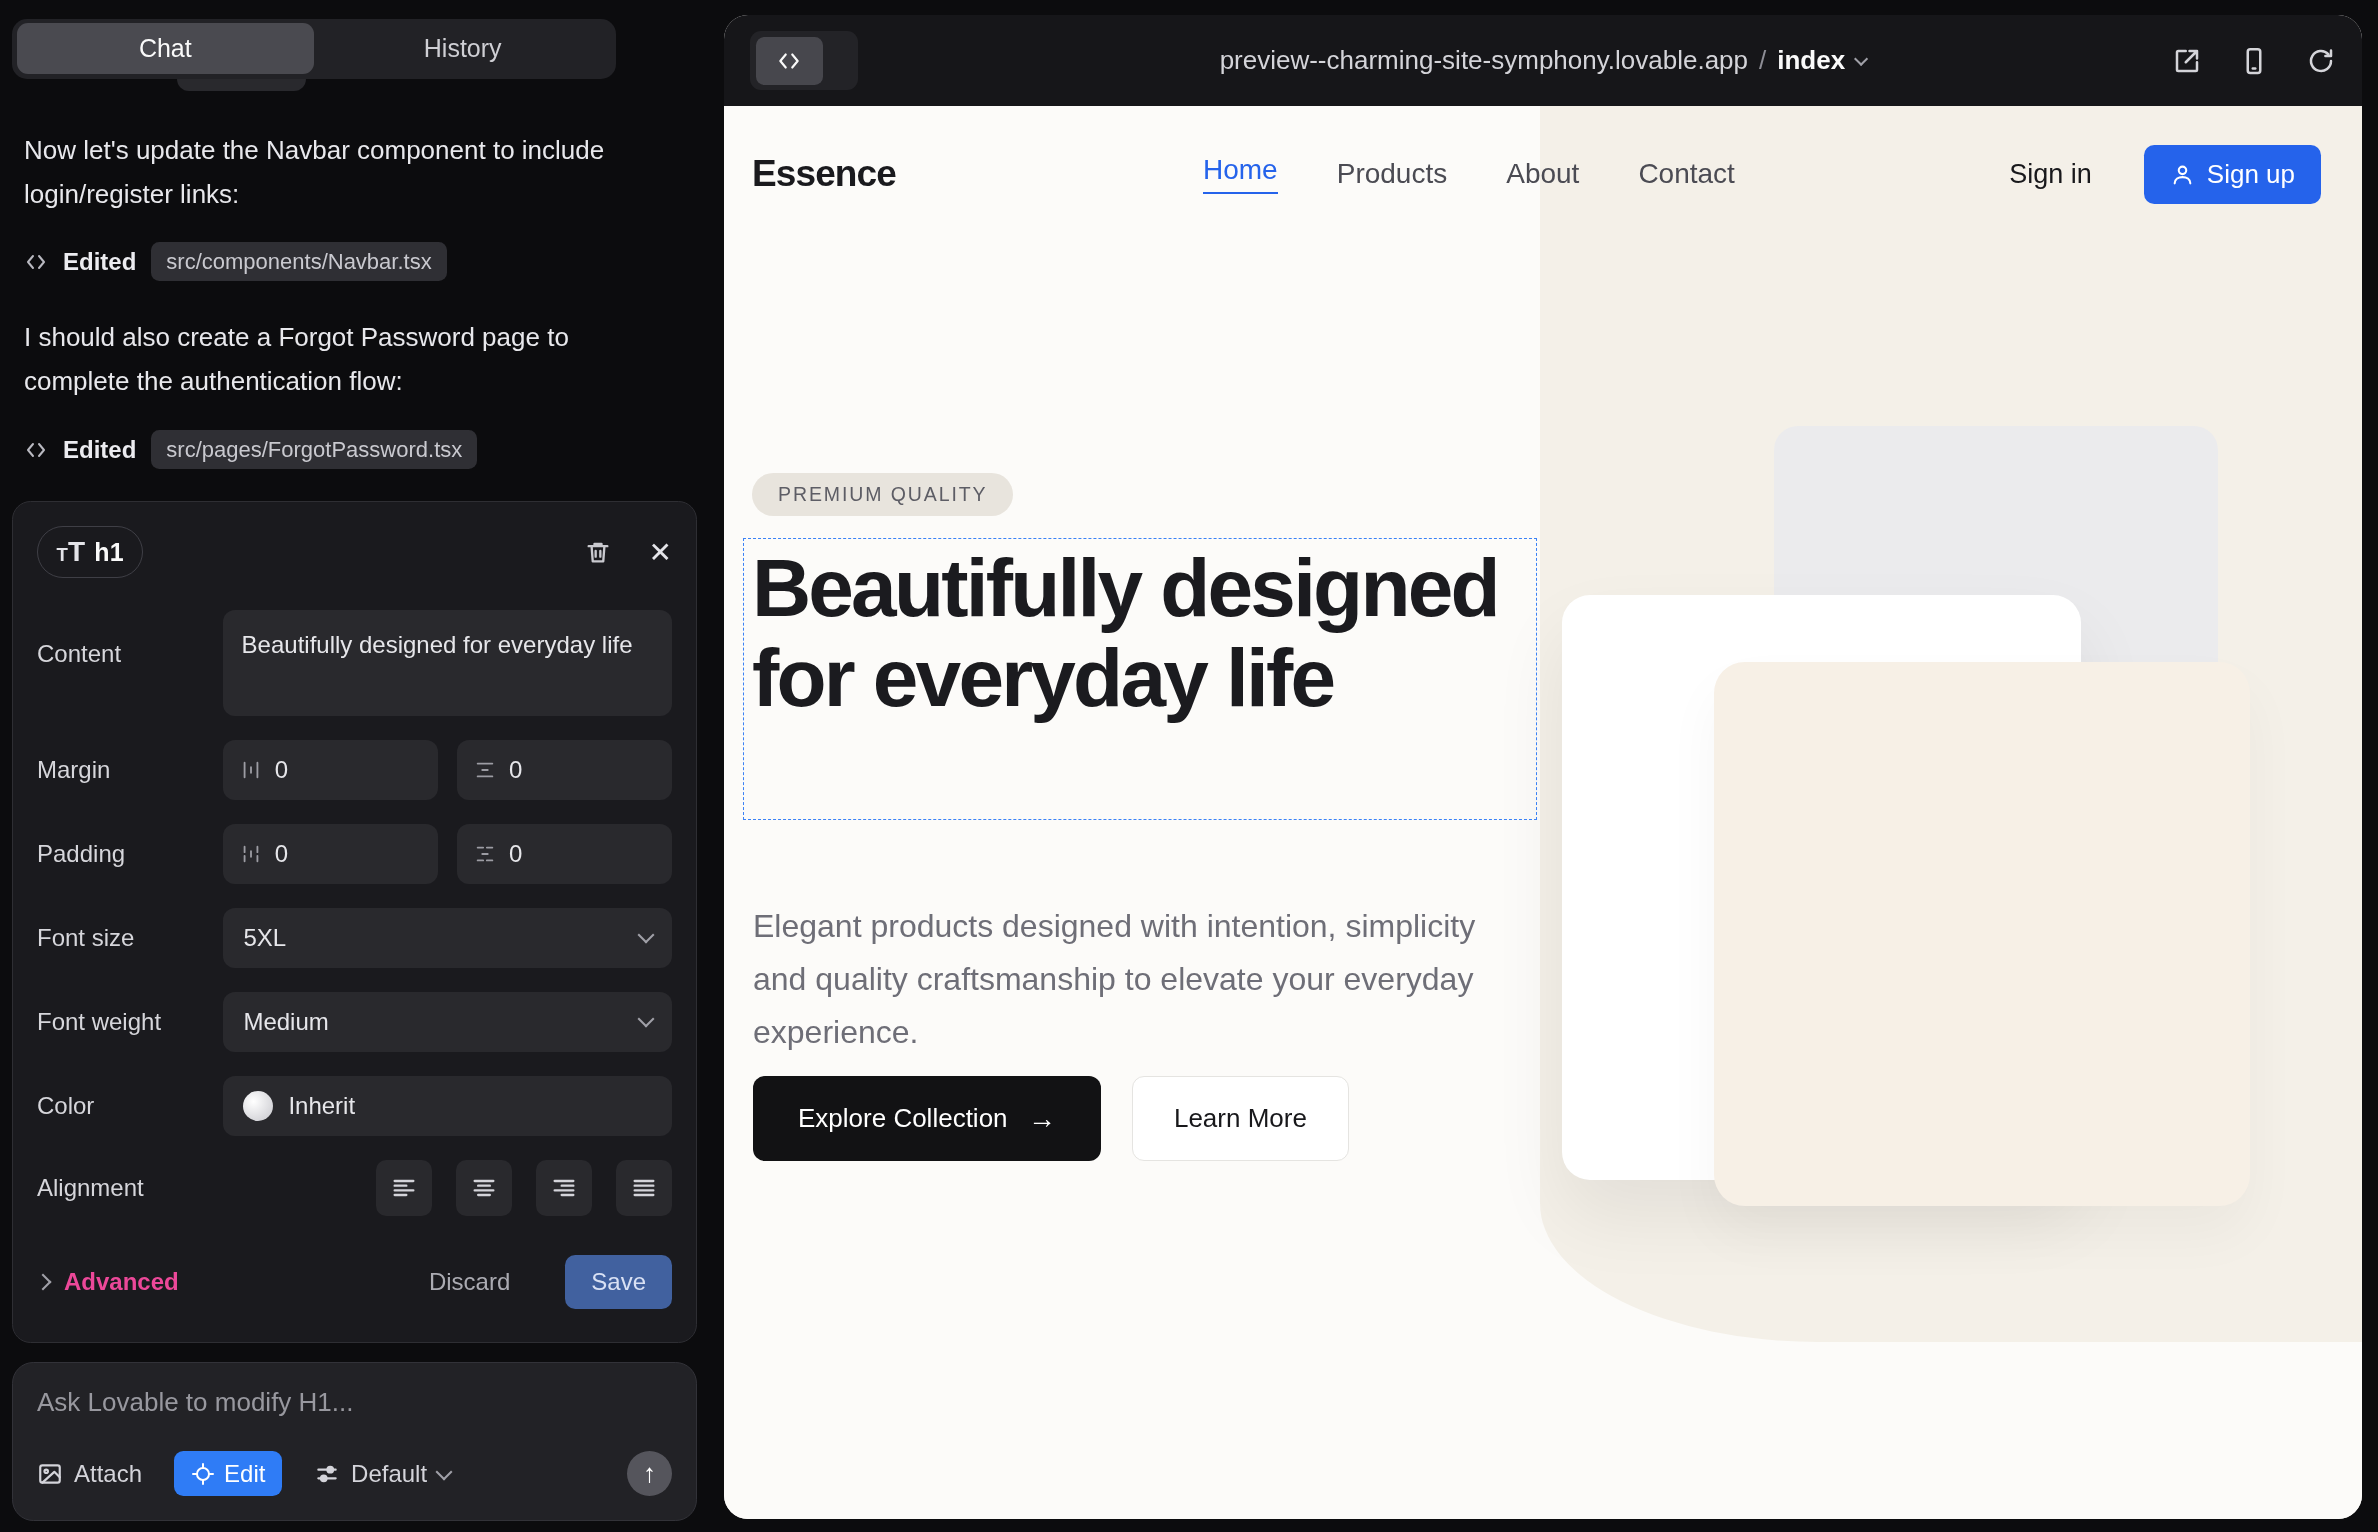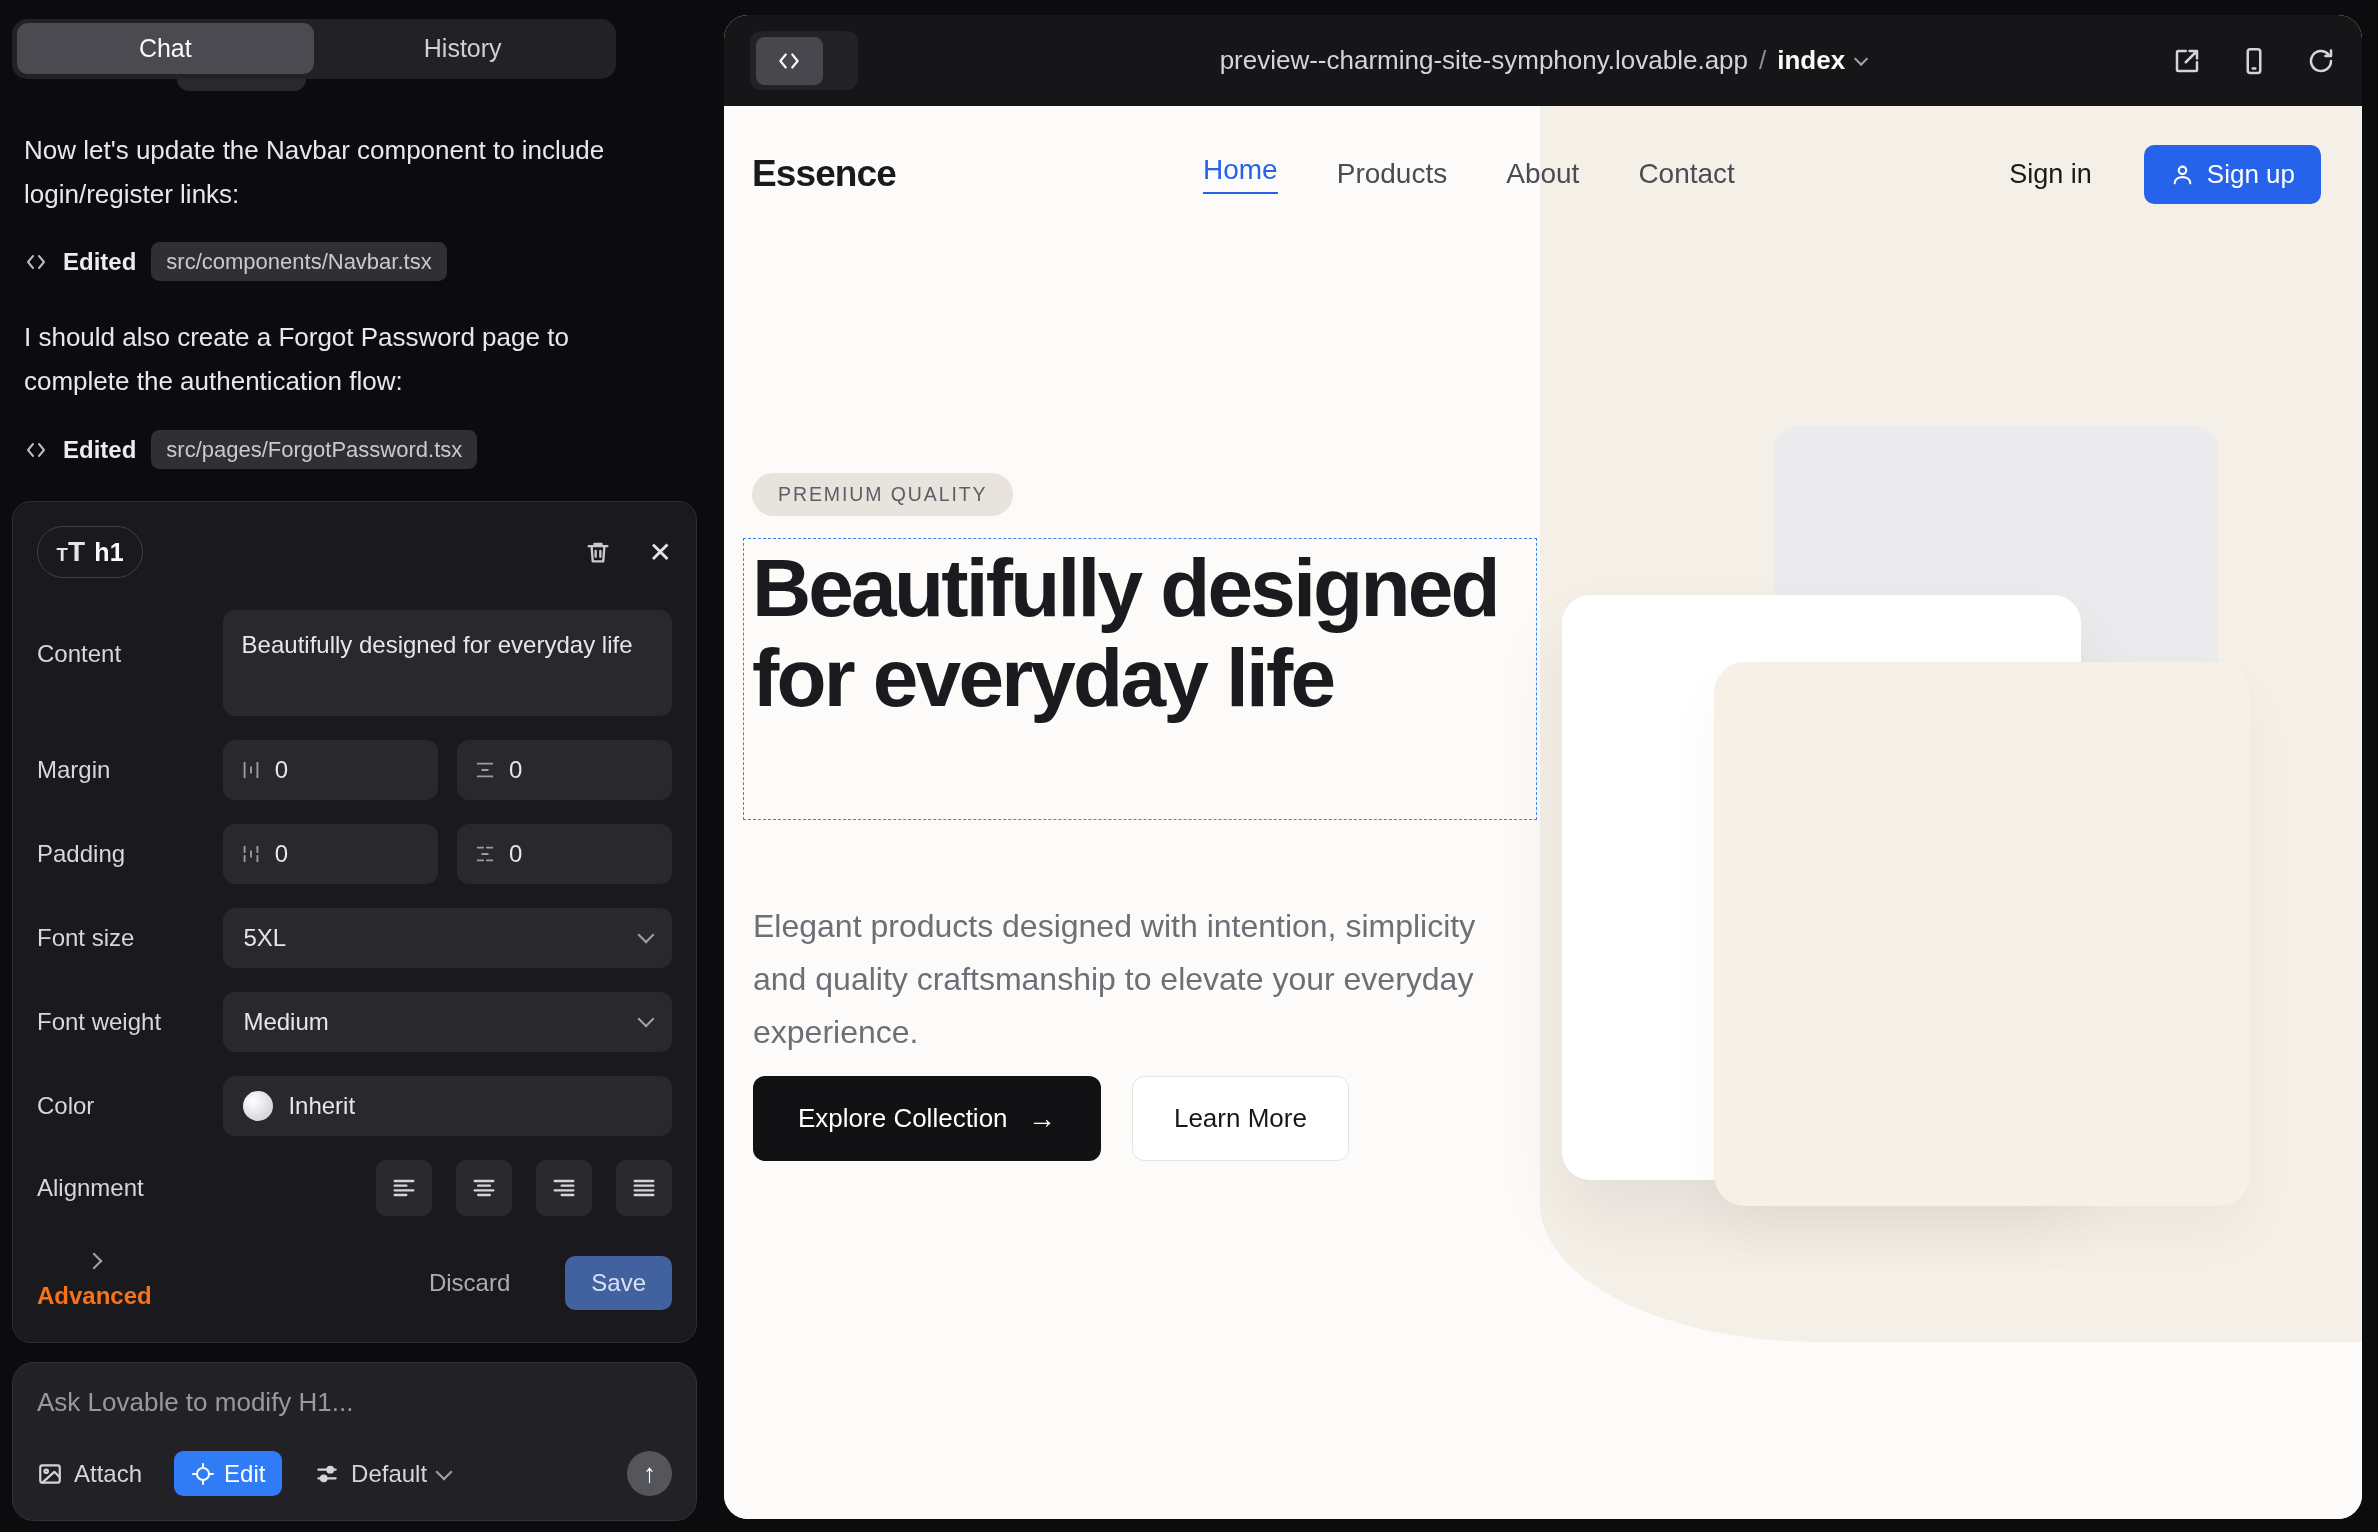--- a/index.html
+++ b/index.html
@@ -69,21 +69,21 @@
     transform:rotate(45deg); margin-top:-5.6px; }
   .chev.right { transform:rotate(-45deg); margin-top:0; }
   .swatch { width:30px; height:30px; border-radius:50%;
     background:radial-gradient(circle at 35% 35%, #ffffff, #c6c6cc); margin-right:15px; flex:none; }
   .align-group { margin-left:auto; display:flex; gap:24px; }
   .align-btn { width:56px; height:56px; background:#29292d; border-radius:10.2px; color:#d4d4da;
     display:flex; align-items:center; justify-content:center; cursor:pointer; }
 
   .editor-foot { display:flex; align-items:center; margin-top:39px; }
   .advanced { display:flex; align-items:center; gap:15px; font-size:24px; font-weight:600;
-    color:#f97316; cursor:pointer;flex-direction:column; }
+    color:#ec4899; cursor:pointer; }
   .foot-actions { margin-left:auto; display:flex; align-items:center; gap:42px; }
   .discard-btn { font-size:24px; color:#ababb2; cursor:pointer; padding:9.3px 13px; }
   .save-btn { background:#41619f; color:#d9e1f4; font-size:24px; border:none; cursor:pointer;
     height:54px; padding:0 26px; border-radius:10.2px; font-family:"Liberation Sans", sans-serif; }
 
   
   .composer { position:absolute; left:12px; top:1362px; width:685px; height:159px;
     background:#222226; border:0.9px solid #323238; border-radius:21.3px; padding:24px; }
   .composer-input { font-size:26px; color:#98989f; }
   .composer-bar { display:flex; align-items:center; margin-top:33px; gap:32px; }

